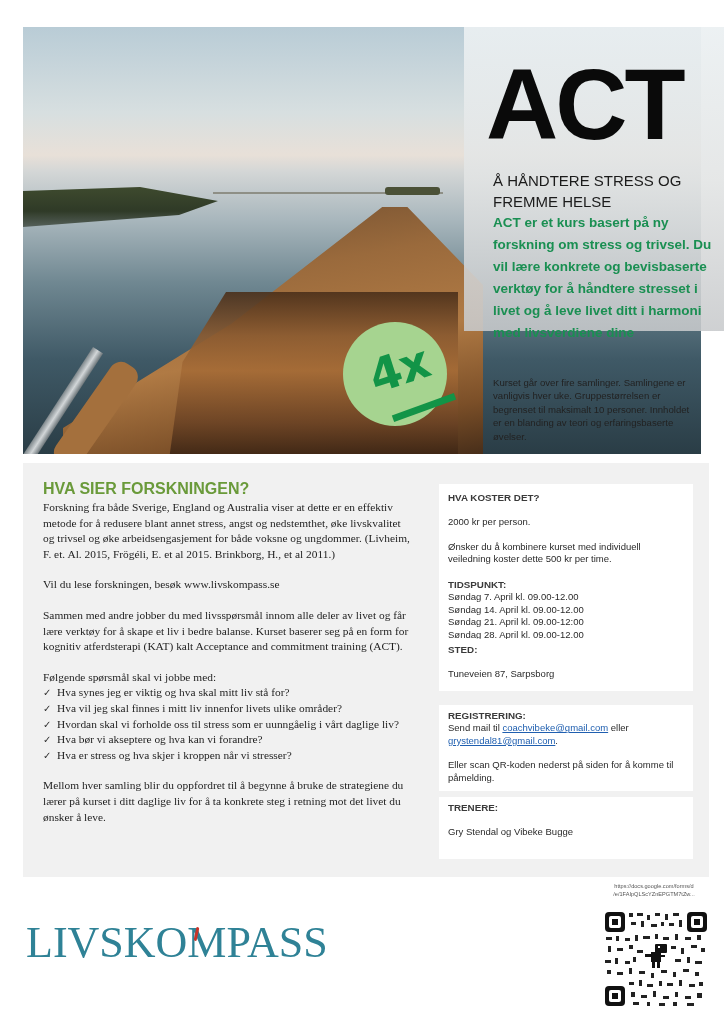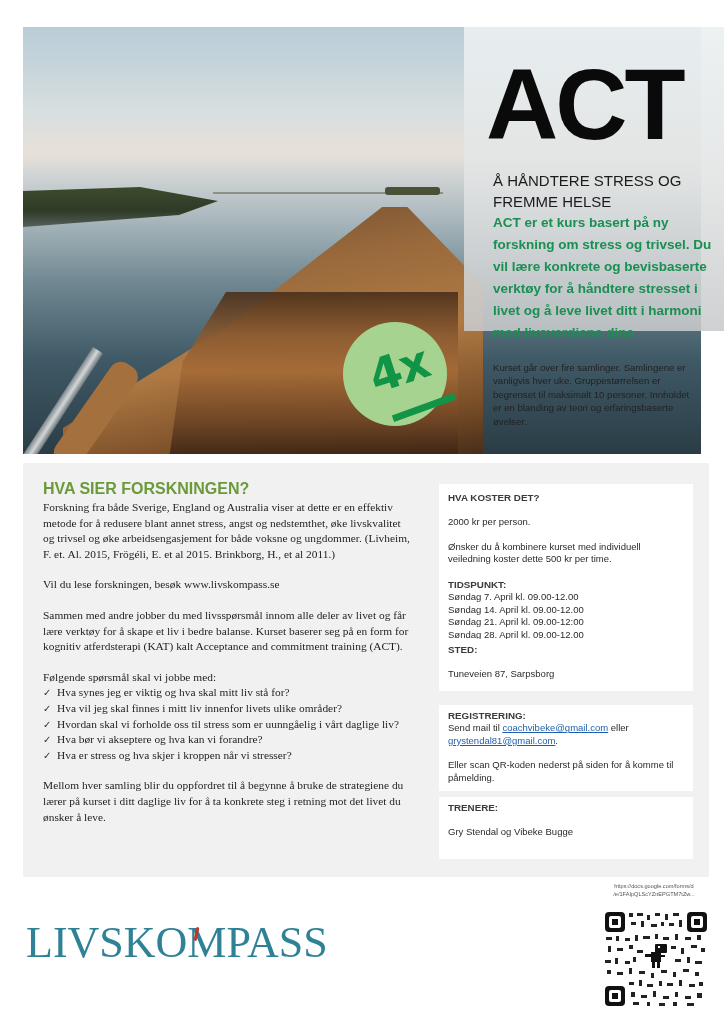--- a/index.html
+++ b/index.html
@@ -73,21 +73,21 @@
     margin-top: 27px; margin-left: -7px;
   }
   .overlay .subtitle {
     margin-top: 16px; font-size: 15px; line-height: 21px; color: #1b1b1b; width: 200px;
   }
   .overlay .intro {
     margin-top: 0; font-size: 13.5px; font-weight: bold; line-height: 22px;
     color: #1a8f52; width: 222px;
   }
   .overlay .details {
-    margin-top: 17px; font-size: 9.6px; line-height: 13.4px; color: #222; width: 200px;
+    margin-top: 32px; font-size: 9.6px; line-height: 13.4px; color: #222; width: 200px;
   }
 
   
   .info {
     position: absolute; left: 23px; top: 463px; width: 686px; height: 414px;
     background: #f1f1f1;
   }
   .left-col {
     position: absolute; left: 20px; top: 19px; width: 370px;
     font-family: "Liberation Serif", serif; font-size: 11.4px; line-height: 15.6px; color: #1e1e1e;

